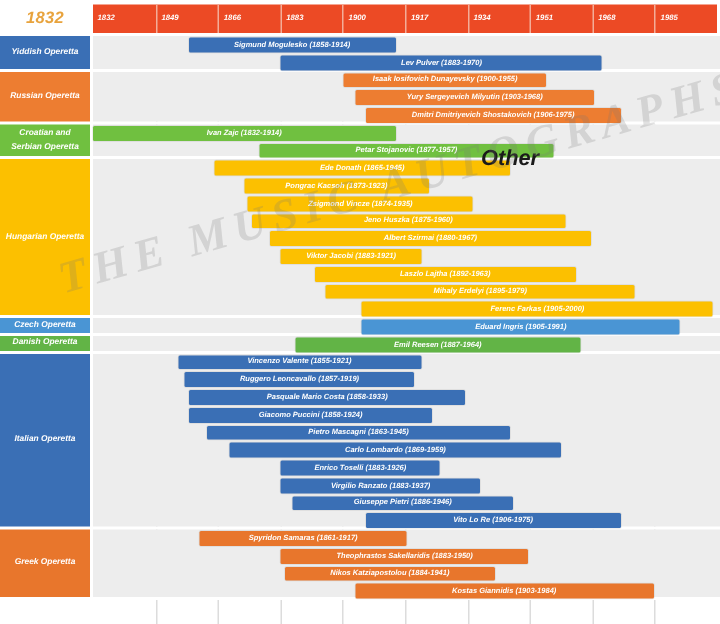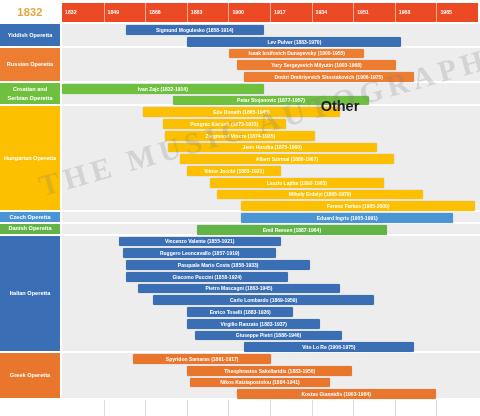--- a/index.html
+++ b/index.html
@@ -6,20 +6,21 @@
   html, body {
     width: 480px; height: 416px;
     background: #ffffff;
     font-family: "Liberation Sans", sans-serif;
     overflow: hidden;
   }
   #chart {
     position: relative;
     width: 398px; height: 416px;
     background: #ffffff;
+    font-style: italic;
   }
 
   
   .axis-start-label {
     position: absolute;
     left: 0; top: 2px;
     width: 60px; height: 20px;
     display: flex; align-items: center; justify-content: center;
     color: #e8a33d;
     font-weight: bold;

